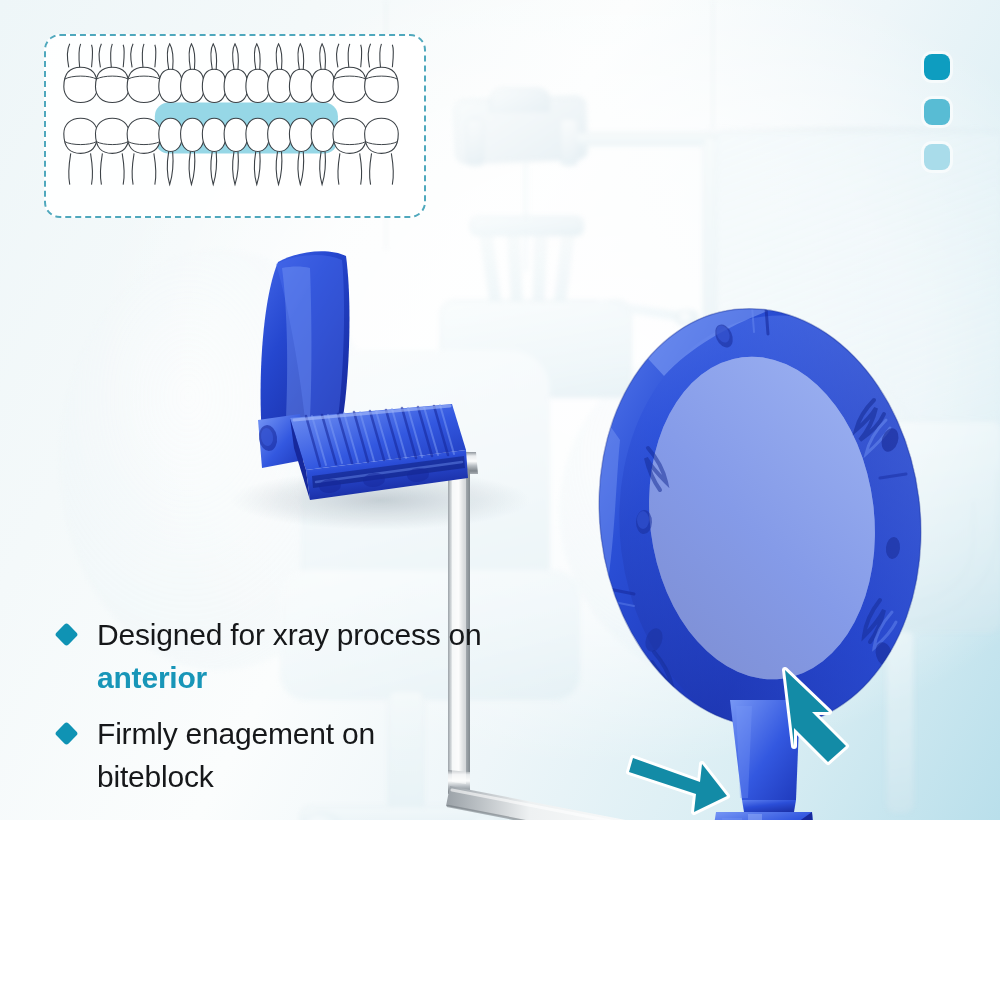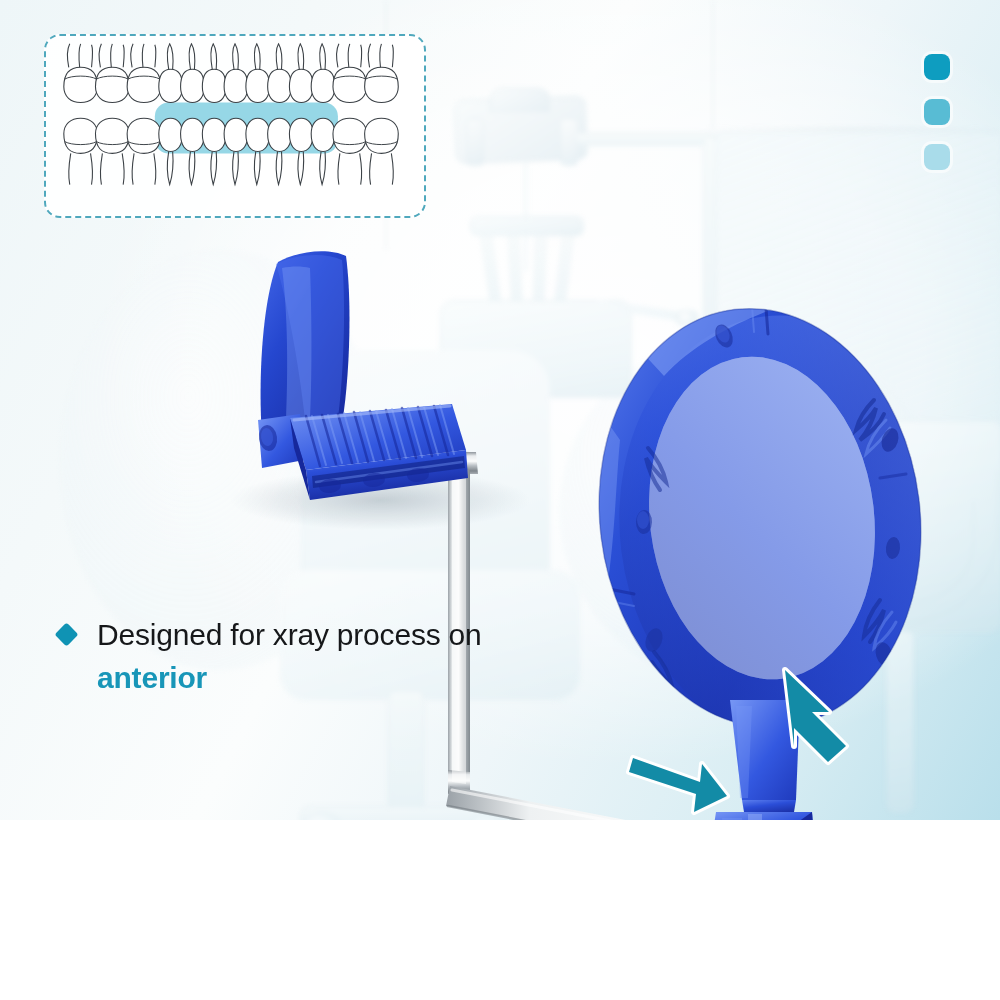--- a/index.html
+++ b/index.html
@@ -451,16 +451,20 @@
   </div>
 
   <div id="features">
 
     <div class="feature-row">
       <div class="bullet-diamond"></div>
       <div class="feature-text"><span>Designed for xray process on </span><span class="hl">anterior</span></div>
     </div>
 
 
+    <div class="feature-row">
+      <div class="bullet-diamond"></div>
+      <div class="feature-text"><span>Firmly enagement on biteblock</span></div>
+    </div>
 
   </div>
 
 </div>
 
 </body></html>

